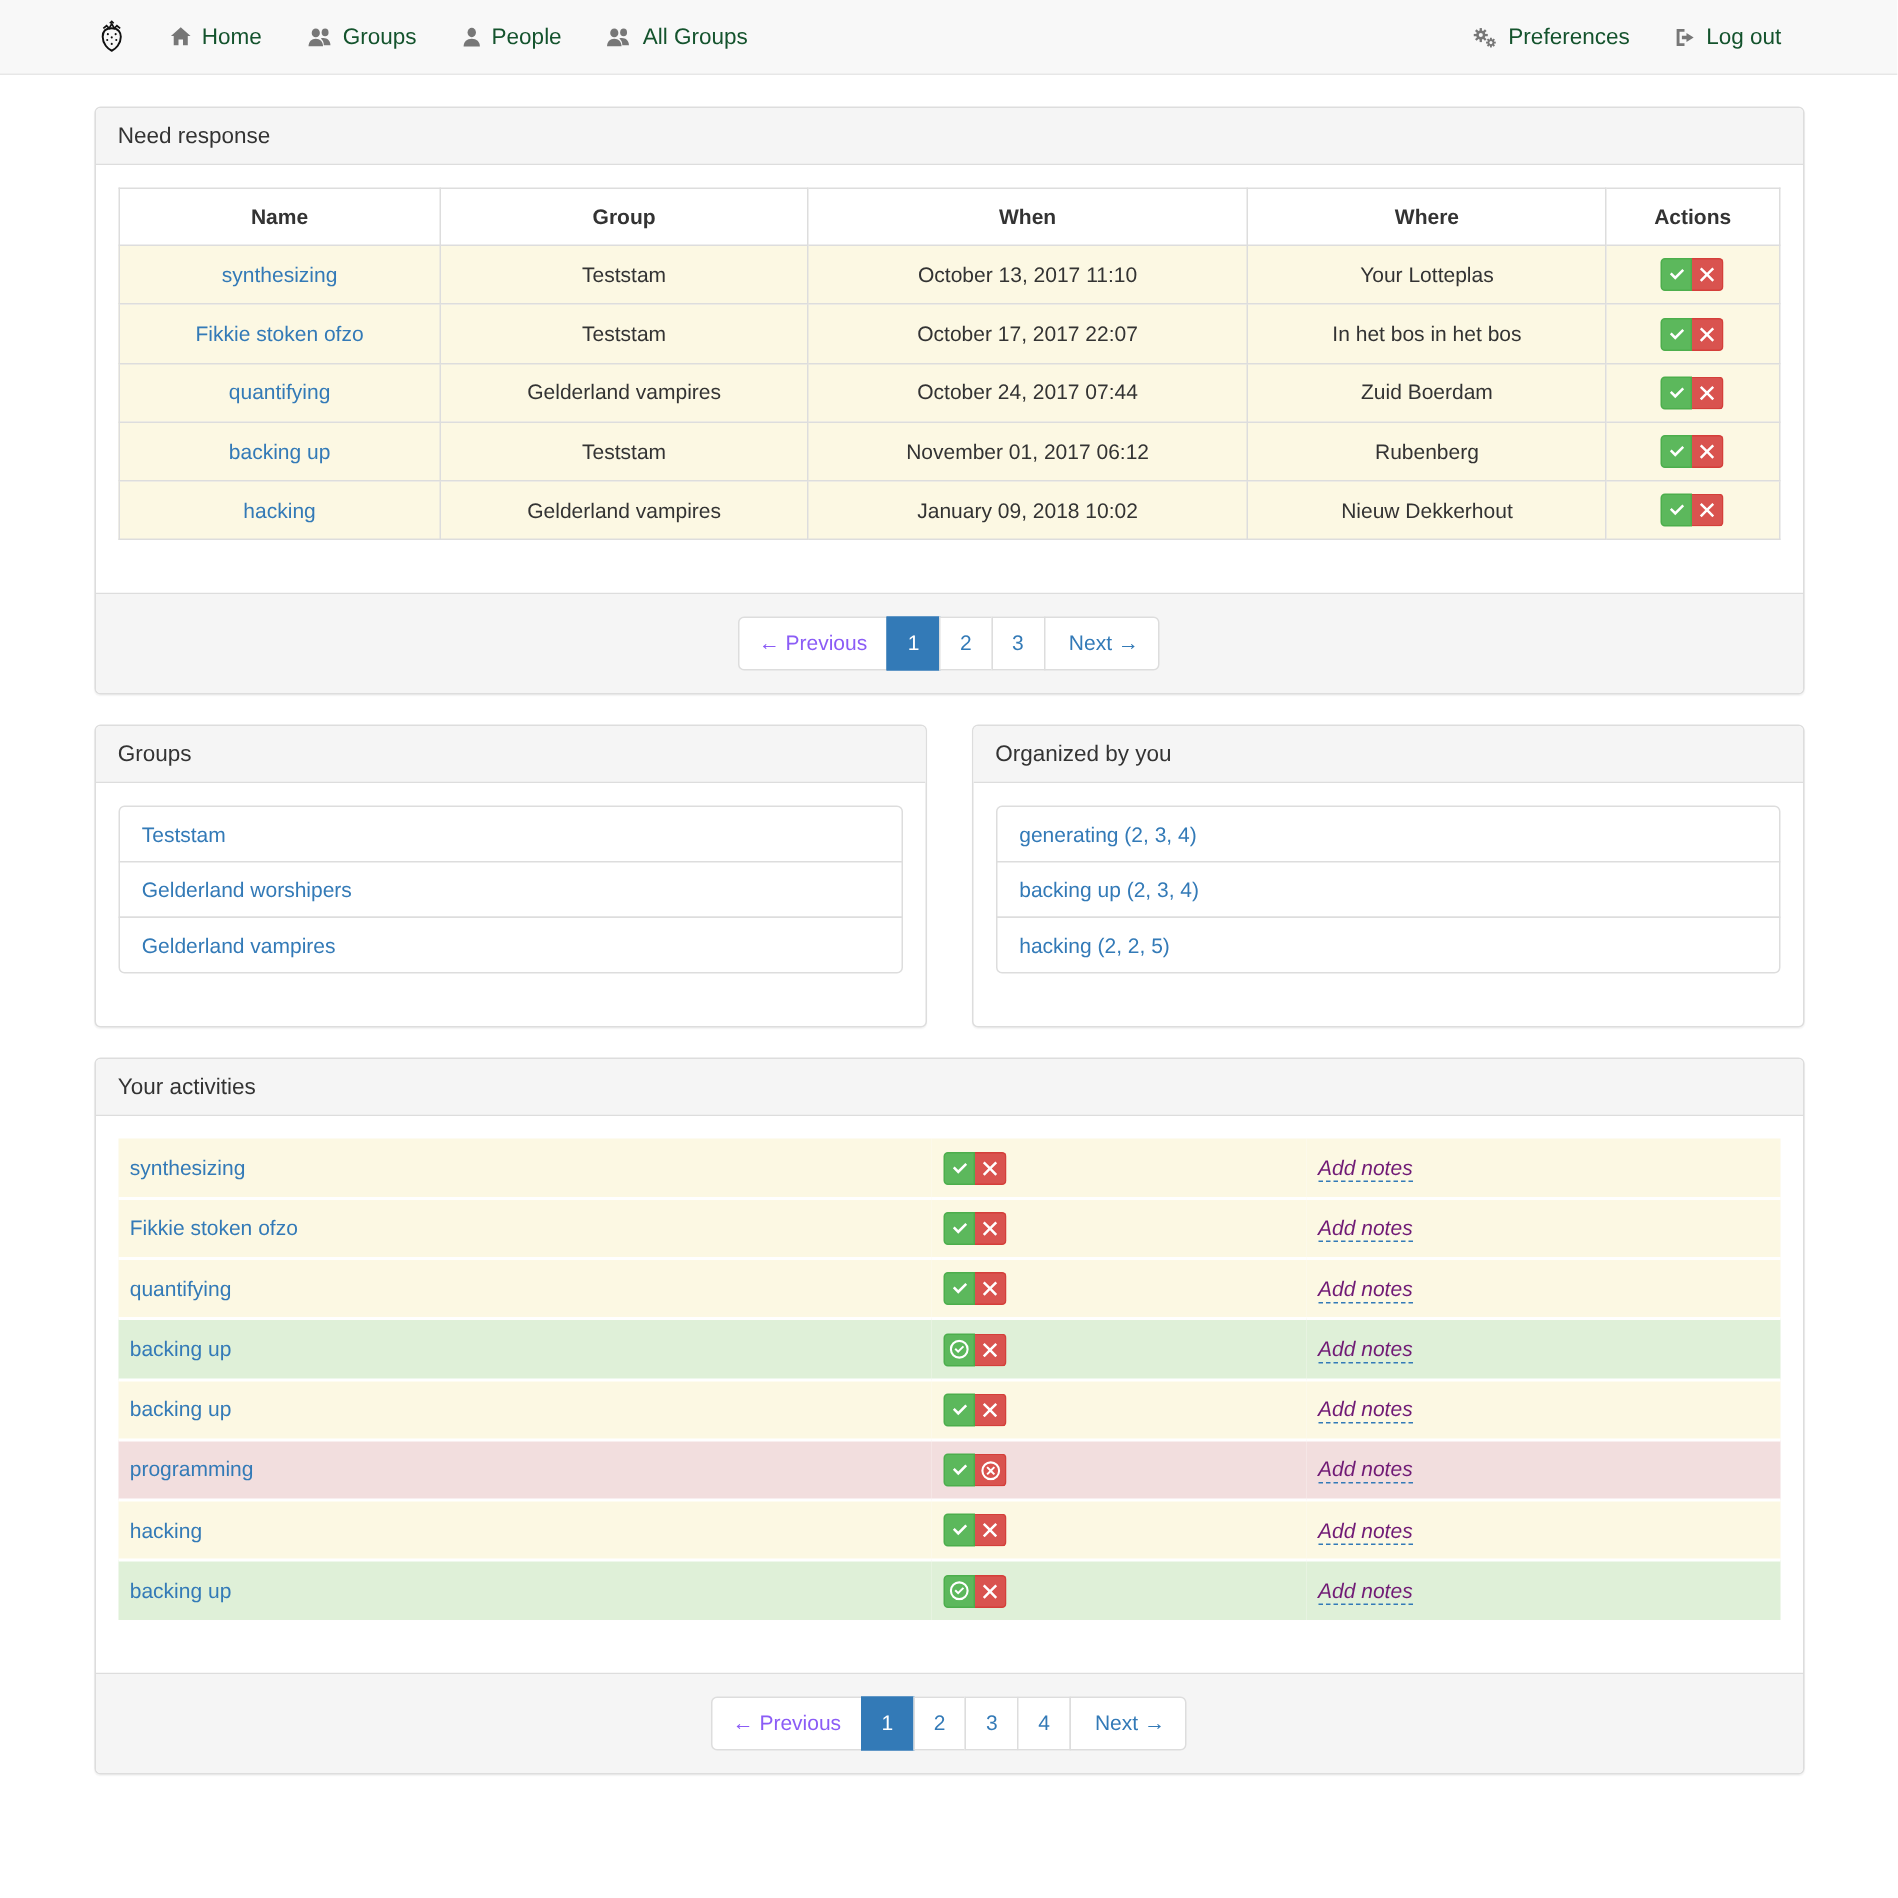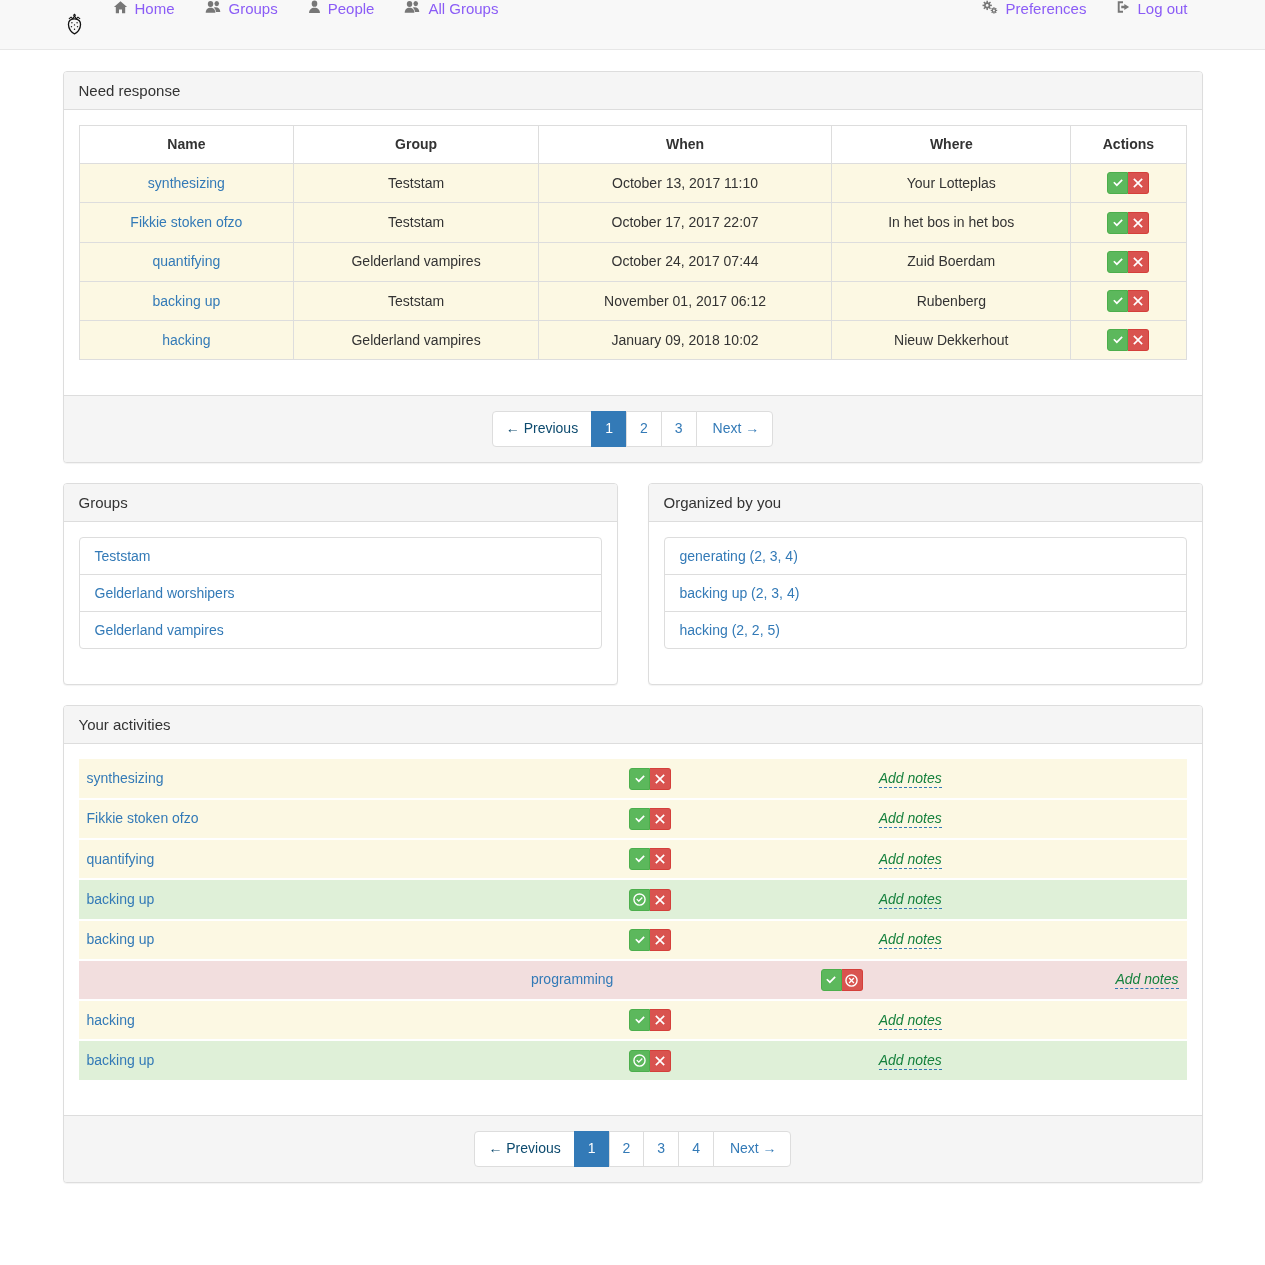--- a/index.html
+++ b/index.html
@@ -31,23 +31,23 @@
     height:50px;
     background:var(--navbar_bg,#f8f8f8);
     border-bottom:1px solid #e7e7e7;
   }
   .nav-inner{
     width:1170px;margin:0 auto;padding:0 15px;
     height:100%;display:flex;align-items:center;
   }
   .brand{display:flex;align-items:center;margin-right:12px;padding:0 2px;}
   .nav-link{
-    display:flex;align-items:flex-start;gap:7px;
+    display:flex;align-items:center;gap:7px;
     padding:0 15px;height:100%;
-    color:#8b5cf6;font-size:15px;
+    color:#14532d;font-size:15px;
   }
   .nav-right{margin-left:auto;display:flex;height:100%;}
   .nav-ic{display:inline-flex;align-items:center;color:#777;}
 
   
   .container{width:1170px;margin:0 auto;padding:21px 15px 17px 15px;}
   .half-row{display:flex;gap:30px;}
   .half{flex:1;min-width:0;}
 
   
@@ -111,49 +111,49 @@
   .pagination{display:inline-flex;list-style:none;margin:0;padding:0;}
   .pagination li a{
     display:block;padding:7px 13px;
     border:1px solid var(--panel_border,#ddd);
     background:#fff;color:var(--accent,#337ab7);
     margin-left:-1px;font-size:14px;line-height:1.42;
   }
   .pagination li:first-child a{border-radius:4px 0 0 4px;margin-left:0;}
   .pagination li:last-child a{border-radius:0 4px 4px 0;padding-left:16px;}
   .pagination li.active a{background:var(--accent,#337ab7);border-color:var(--accent,#337ab7);color:#fff;}
-  .pagination li.disabled a{color:#0c4a6e;}
+  .pagination li.disabled a{color:#8b5cf6;}
 
   
   .list-group{margin:0 0 20px 0;padding:0;list-style:none;}
   .list-group-item{
     display:block;padding:10px 15px;
     border:1px solid var(--panel_border,#ddd);
     margin-top:-1px;background:#fff;
     color:var(--accent,#337ab7);
   }
   .list-group-item:first-child{margin-top:0;border-radius:4px 4px 0 0;}
   .list-group-item:last-child{border-radius:0 0 4px 4px;}
 
   
   table.activities{width:100%;border-collapse:collapse;margin-bottom:20px;}
   table.activities td{
     padding:8px;vertical-align:middle;font-size:14px;line-height:1.5;
   }
   table.activities tr + tr td{border-top:2px solid #fff;}
   table.activities a.act-link{color:var(--accent,#337ab7);}
   .add-notes{
-    font-style:italic;color:#15803d;
+    font-style:italic;color:#701a75;
     border-bottom:1px dashed var(--accent,#337ab7);
     padding-bottom:1px;
     margin-top:48px;
   }
   .activity-row.status-pending td{background:var(--warning_bg,#fcf8e3);}
   .activity-row.status-yes td{background:var(--success_bg,#dff0d8);}
-  .activity-row.status-no td{background:var(--danger_bg,#f2dede);text-align:right;}
+  .activity-row.status-no td{background:var(--danger_bg,#f2dede);}
   .activity-row .icon-circled{display:none;}
   .activity-row.status-yes .btn-yes .icon-circled{display:inline-flex;}
   .activity-row.status-no .btn-no .icon-circled{display:inline-flex;}
 </style>
 </head>
 <body>
 
 <nav class="navbar">
   <div class="nav-inner">
     <a class="brand">

